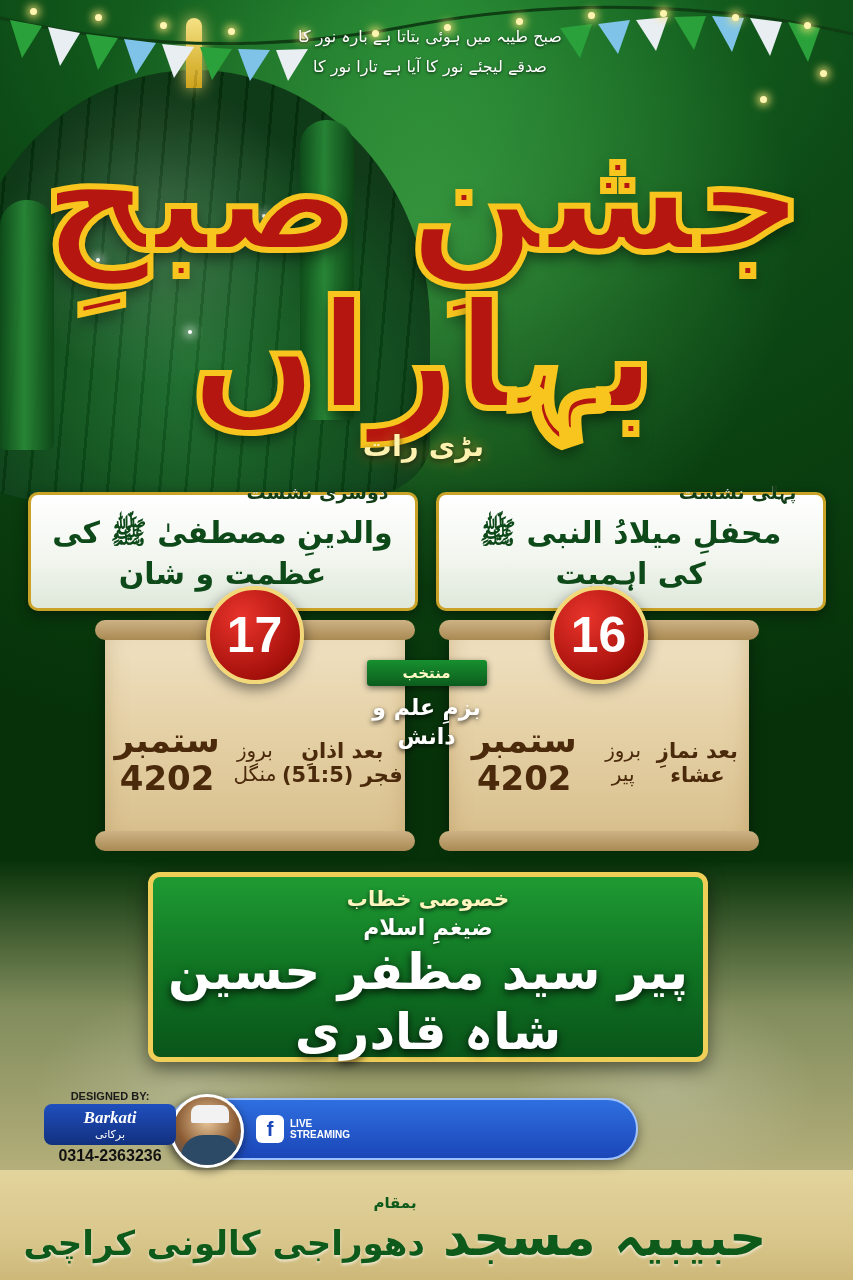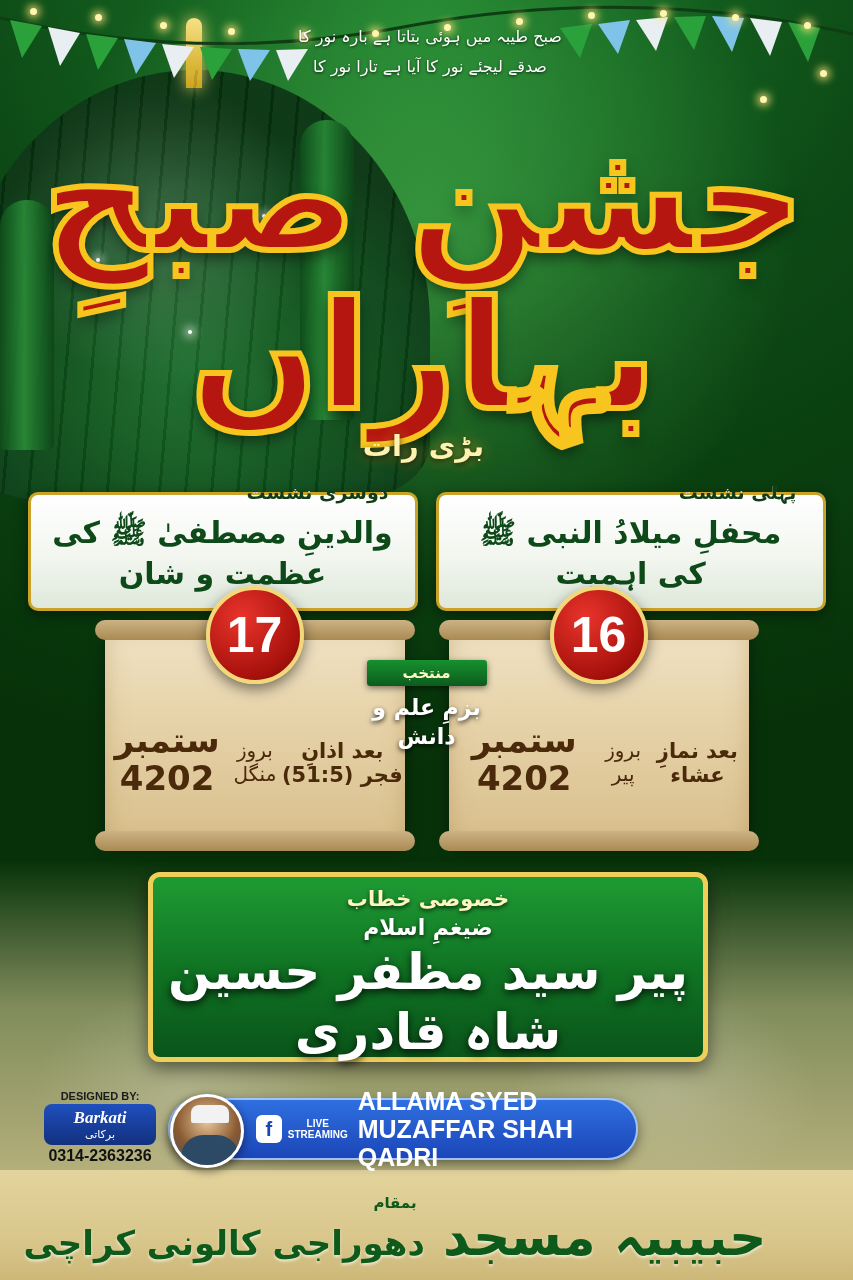--- a/index.html
+++ b/index.html
@@ -192,33 +192,33 @@
     background:linear-gradient(180deg,#2f6fe0 0%,#1b46b8 100%);
     border-radius:31px; border:2px solid #9fc2ff;
     display:flex; align-items:center; padding-left:86px;
     box-shadow:0 4px 12px rgba(0,0,0,0.45);
   }
   .fb-badge{
     width:28px; height:28px; border-radius:6px; background:#ffffff;
     color:#1b46b8; font-weight:bold; font-size:20px;
     display:flex; align-items:center; justify-content:center; margin-right:6px;
   }
-  .live-label{ color:#ffffff; font-size:10px; font-weight:bold; line-height:1.1; margin-right:10px;text-align:center; }
+  .live-label{ color:#ffffff; font-size:10px; font-weight:bold; line-height:1.1; margin-right:10px; }
   .live-name{ color:#ffffff; font-size:25px; font-weight:bold; line-height:1.12; text-align:left; }
   .avatar{
     position:absolute; left:170px; top:1094px; width:74px; height:74px; border-radius:50%;
     background:radial-gradient(circle at 50% 35%, #e9c79a 0%, #8a5a32 55%, #35506b 100%);
     border:3px solid #ffffff; box-shadow:0 3px 10px rgba(0,0,0,0.5);
     overflow:hidden;
   }
   .avatar .cap{ position:absolute; left:18px; top:8px; width:38px; height:18px; background:#f2f2f2; border-radius:8px 8px 2px 2px; }
   .avatar .body{ position:absolute; left:8px; bottom:0; width:58px; height:30px; background:#2c4a66; border-radius:22px 22px 0 0; }
 
   .designer{
-    position:absolute; left:44px; top:1090px; width:112px; text-align:center;
+    position:absolute; left:44px; top:1090px; width:132px; text-align:center;
   }
   .designer .dlabel{ font-size:11px; font-weight:bold; color:#1b1b1b; }
   .designer .dbox{
     background:linear-gradient(180deg,#1f4fbe,#12307e); color:#ffffff;
     border-radius:8px; padding:4px 2px; margin-top:2px;
   }
   .designer .dname{ font-family:"Liberation Serif", serif; font-style:italic; font-size:17px; font-weight:bold; }
   .designer .dar{ font-size:11px; }
   .designer .dphone{ font-size:16px; font-weight:bold; color:#111; margin-top:2px; }
 
@@ -337,24 +337,20 @@
     <div class="zaigham urdu">ضیغمِ اسلام</div>
     <div class="speaker-name urdu">پیر سید مظفر حسین شاہ قادری</div>
   </div>
 
   <div class="live-bar">
     <div class="fb-badge">f</div>
     <div class="live-label">
       <div>LIVE</div>
       <div>STREAMING</div>
     </div>
-    <div class="live-name">
-      <div>ALLAMA SYED</div>
-      <div>MUZAFFAR SHAH QADRI</div>
-    </div>
   </div>
   <div class="avatar">
     <div class="cap"></div>
     <div class="body"></div>
   </div>
 
   <div class="designer">
     <div class="dlabel">DESIGNED BY:</div>
     <div class="dbox">
       <div class="dname">Barkati</div>

